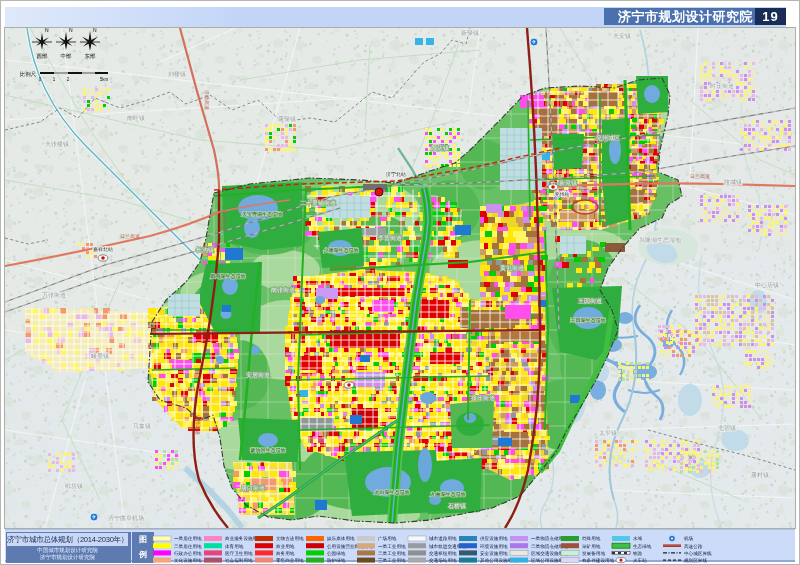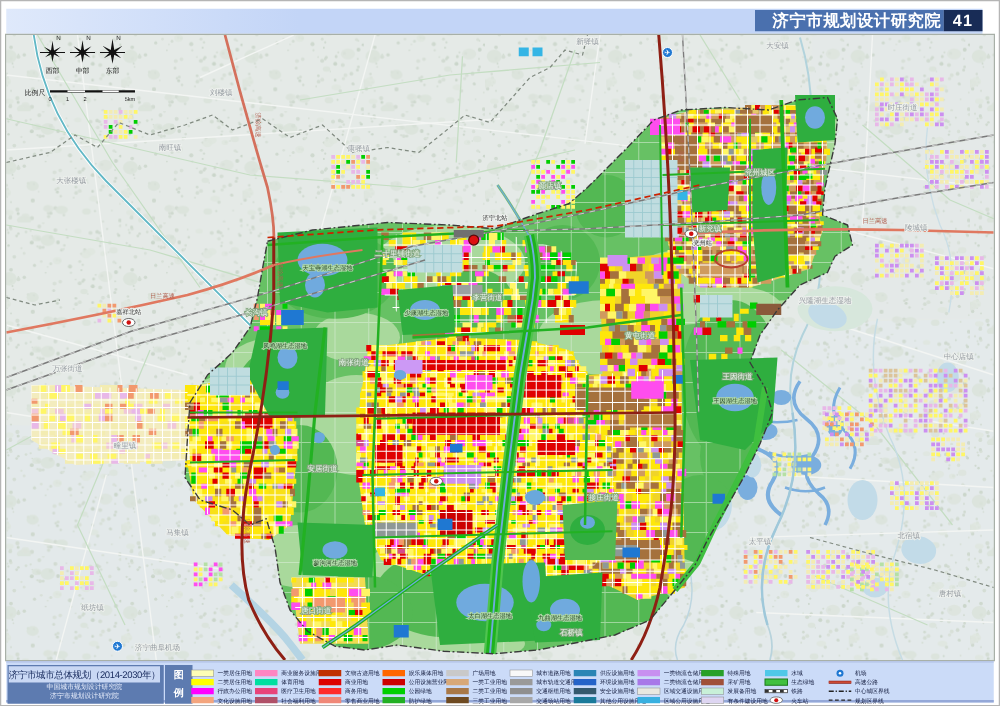--- a/index.html
+++ b/index.html
@@ -16,21 +16,21 @@
 #btitle{position:absolute;left:2px;top:3px;width:121px;height:13px;background:#c9d8f4;color:#16295c;
 font-weight:normal;font-size:7.6px;text-align:center;line-height:13px;white-space:nowrap;letter-spacing:-0.3px;}
 #borg{position:absolute;left:2px;top:17px;width:121px;color:#e8eefc;font-size:5.5px;text-align:center;line-height:7px;}
 #tulie{position:absolute;left:127px;top:2px;width:22px;height:31px;background:#5d7bb0;color:#fff;
 font-size:8px;font-weight:bold;text-align:center;line-height:15px;}
 </style></head>
 <body>
 <div id="page"></div>
 <div id="topband"></div>
 <div id="titlebox">济宁市规划设计研究院</div>
-<div id="numbox">41</div>
+<div id="numbox">19</div>
 <svg id="map" viewBox="5 28 790 500" width="790" height="500">
 <defs>
 <pattern id="spk2" width="97" height="89" patternUnits="userSpaceOnUse">
         <circle cx="31.4" cy="13.4" r="1.3" fill="#cfd9cf"></circle>
         <circle cx="79.7" cy="8.4" r="1.2" fill="#d2dbd2"></circle>
         <circle cx="20.8" cy="7.6" r="1.1" fill="#d4ddd4"></circle>
         <circle cx="8.8" cy="37.8" r="1.5" fill="#cfd9cf"></circle>
         <circle cx="91.9" cy="56.1" r="1.2" fill="#cfd9cf"></circle>
         <circle cx="56.0" cy="35.3" r="1.7" fill="#cfd9cf"></circle>
         <circle cx="54.0" cy="11.9" r="1.1" fill="#d2dbd2"></circle>

